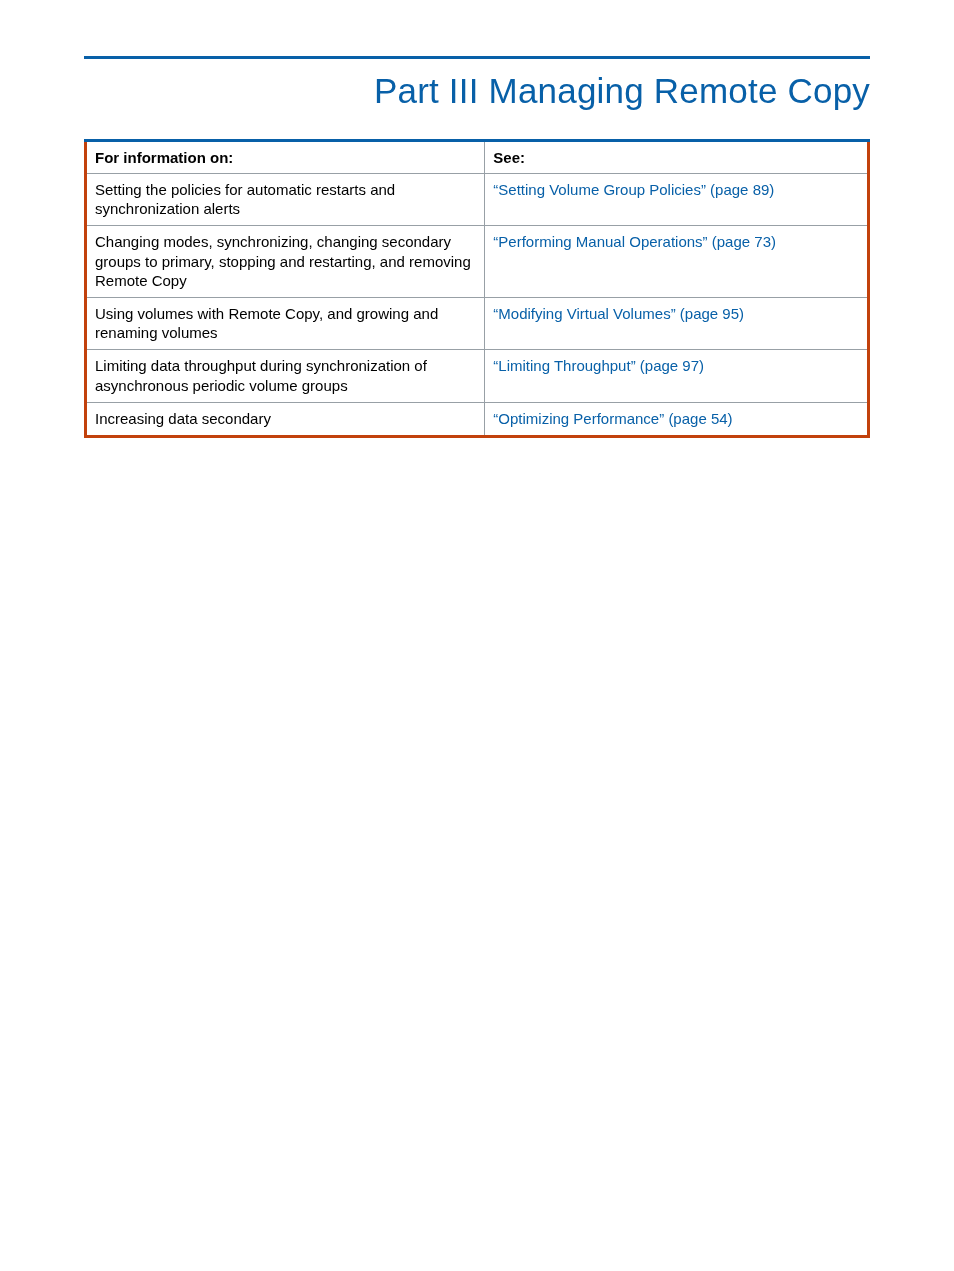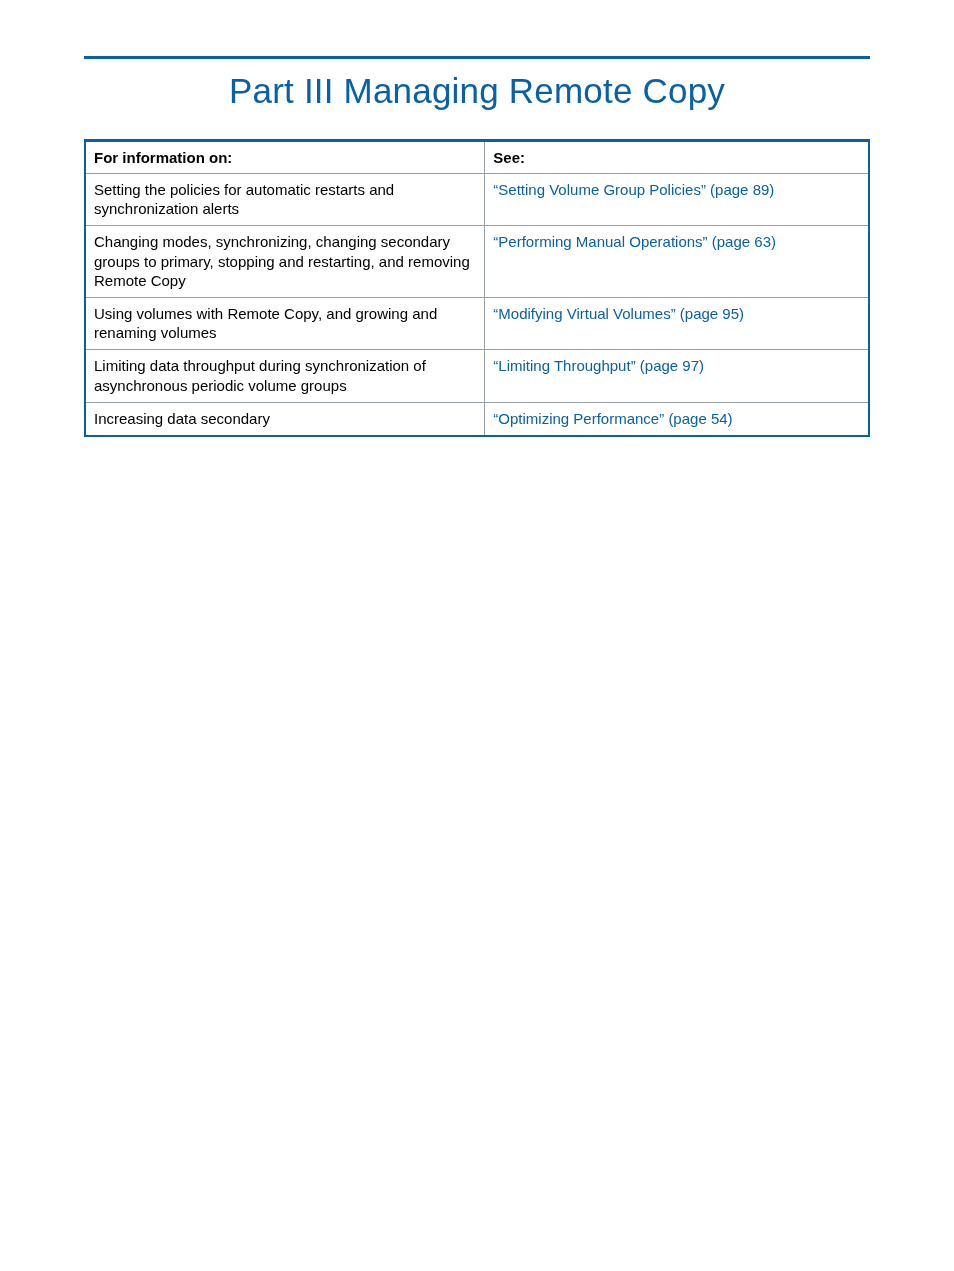--- a/index.html
+++ b/index.html
@@ -10,31 +10,31 @@
       width: 954px;
     }
     .page {
       padding: 56px 84px 0 84px;
     }
     .top-rule {
       border-top: 3px solid #0860a8;
       margin-bottom: 12px;
     }
     .title {
-      text-align: center;
+      text-align: right;
       color: #0860a8;
       font-size: 35px;
       font-weight: 400;
       margin: 0 0 28px 0;
       letter-spacing: 0.2px;
     }
     table.cross-ref {
       width: 100%;
       border-collapse: collapse;
-      border: 1px solid #c2410c;
+      border: 3px solid #c2410c;
     }
     table.cross-ref th {
       text-align: left;
       font-weight: bold;
       font-size: 15px;
       color: #000;
       padding: 7px 8px;
       border: 1px solid #98a0a6;
     }
     table.cross-ref th:first-child {
@@ -84,21 +84,21 @@
         <th>See:</th>
       </tr>
     </thead>
     <tbody>
       <tr>
         <td>Setting the policies for automatic restarts and synchronization alerts</td>
         <td><span class="link">“Setting Volume Group Policies” (page 89)</span></td>
       </tr>
       <tr>
         <td>Changing modes, synchronizing, changing secondary groups to primary, stopping and restarting, and removing Remote Copy</td>
-        <td><span class="link">“Performing Manual Operations” (page 63)</span></td>
+        <td><span class="link">“Performing Manual Operations” (page 73)</span></td>
       </tr>
       <tr>
         <td>Using volumes with Remote Copy, and growing and renaming volumes</td>
         <td><span class="link">“Modifying Virtual Volumes” (page 95)</span></td>
       </tr>
       <tr>
         <td>Limiting data throughput during synchronization of asynchronous periodic volume groups</td>
         <td><span class="link">“Limiting Throughput” (page 97)</span></td>
       </tr>
       <tr>

